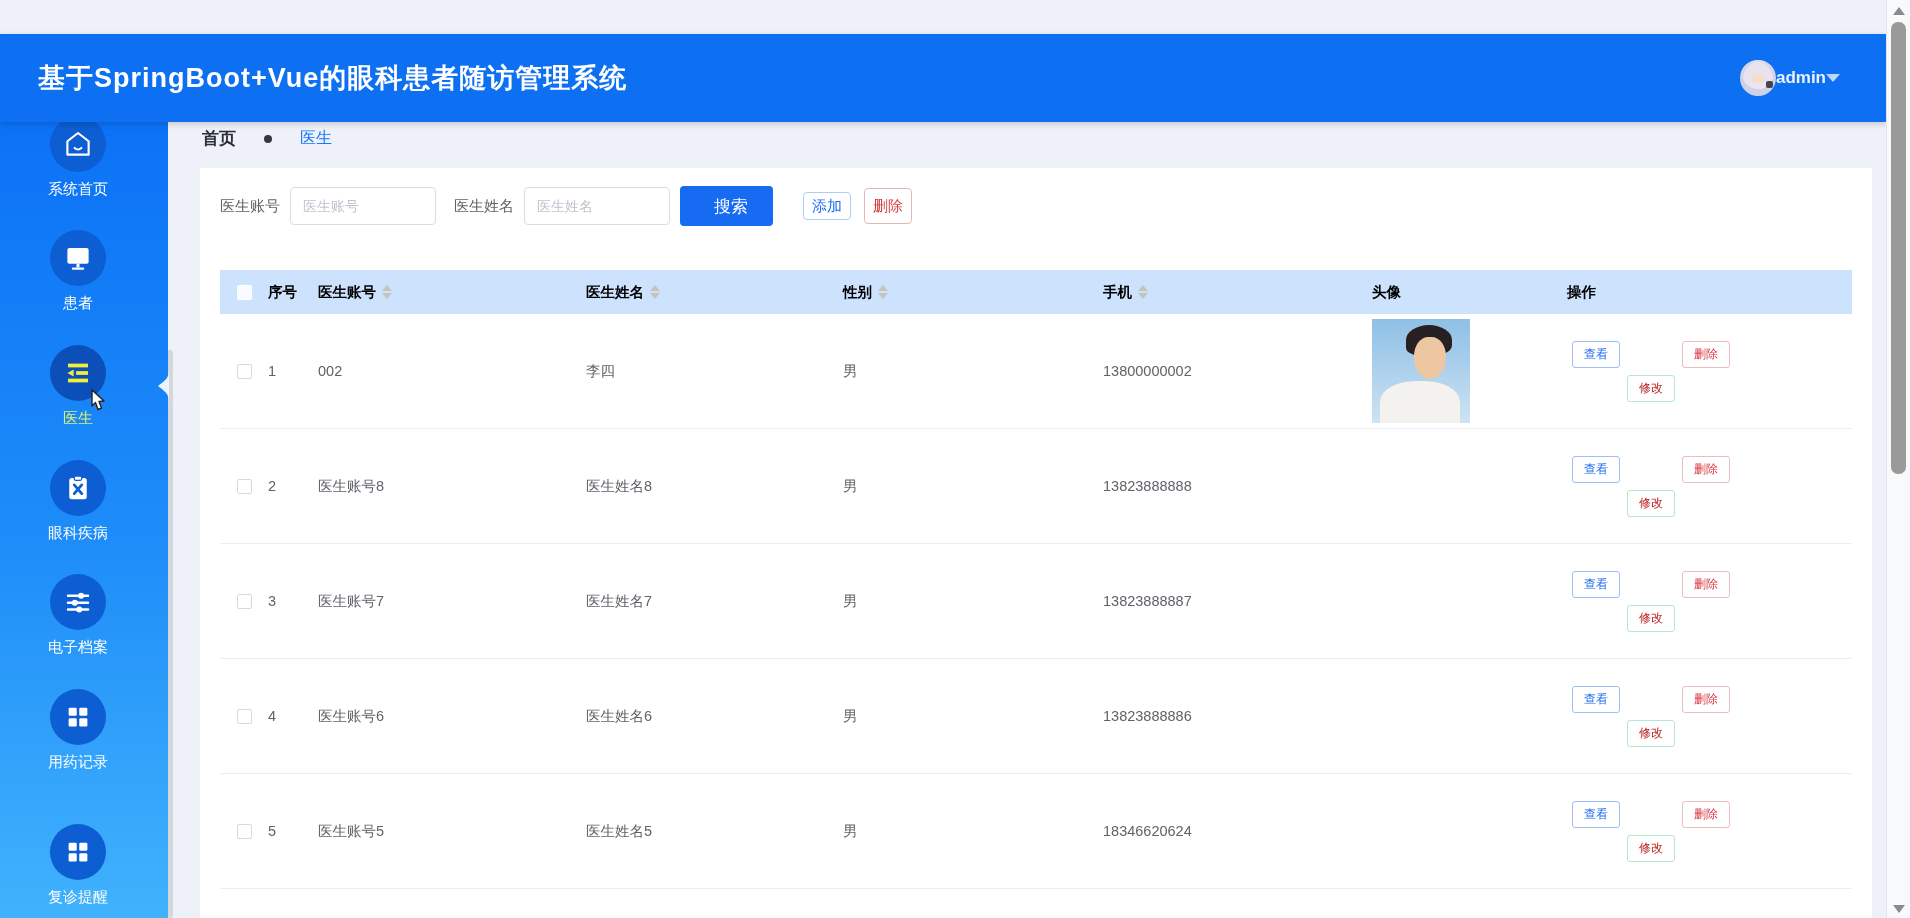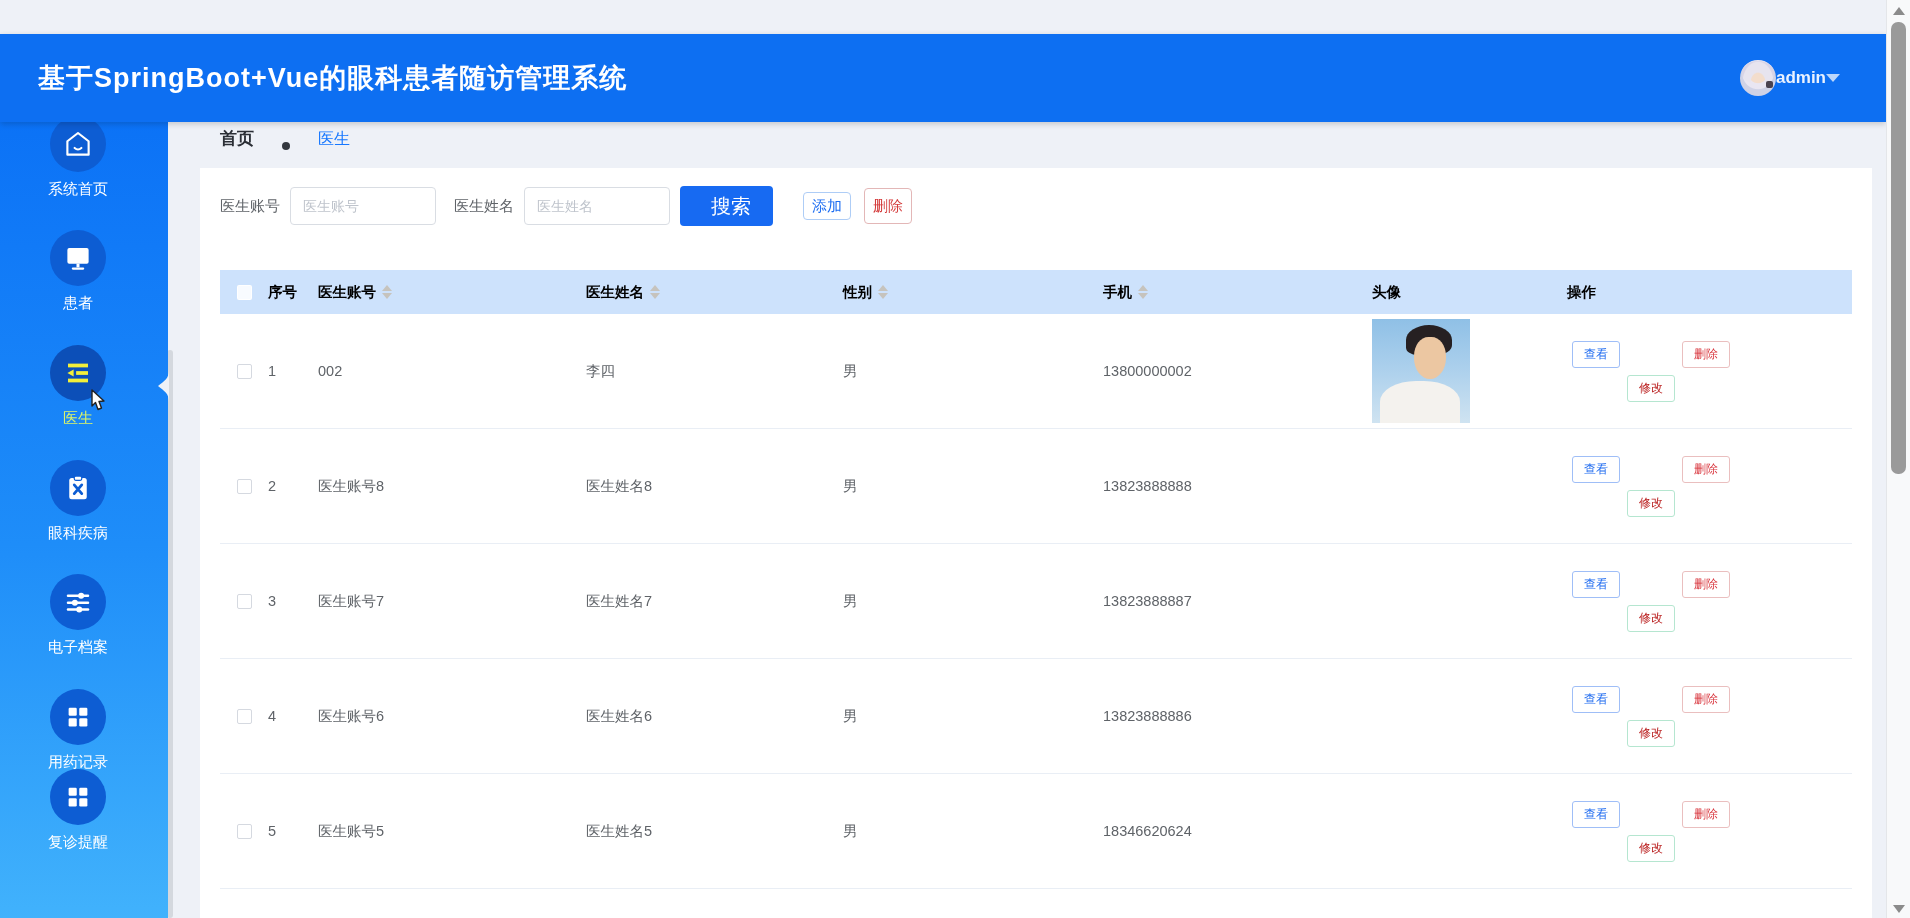--- a/index.html
+++ b/index.html
@@ -29,36 +29,36 @@
     display:flex; align-items:center; justify-content:center; }
   .side-item.active .side-circle { background:#0c4fb8; }
   .side-label { margin-top:8px; color:#ffffff; font-size:15px; }
   .side-item.active .side-label { color:#d9f36a; }
   .side-scrollbar { position:absolute; left:167px; top:350px; width:6px; height:568px;
     background:#d4d8de; border-radius:3px; z-index:3; }
   .active-notch { position:absolute; left:154px; top:370px; width:15px; height:32px; z-index:6; }
   .cursor-hand { position:absolute; left:84px; top:388px; z-index:7; }
 
   
-  .breadcrumb { position:absolute; left:220px; top:127px; display:flex; align-items:flex-end; gap:28px; }
+  .breadcrumb { position:absolute; left:202px; top:127px; display:flex; align-items:center; gap:28px; }
   .crumb-home { font-size:17px; font-weight:bold; color:#2b2f36; }
   .crumb-dot { width:8px; height:8px; border-radius:50%; background:#33373e; }
   .crumb-current { font-size:16px; color:#1677ff; cursor:pointer; }
 
   .panel { position:absolute; left:200px; top:168px; width:1672px; height:750px; background:#ffffff; }
 
   .search-row { position:absolute; left:20px; top:18px; display:flex; align-items:center; }
   .field-label { font-size:15px; color:#5f6368; margin-right:10px; }
   .text-input { width:146px; height:38px; border:1px solid #d9dde3; border-radius:4px;
     font-size:14px; color:#606266; padding:0 12px; outline:none; background:#fff; }
   .text-input::placeholder { color:#bfc4cc; }
   .gap18 { width:18px; }
   .btn { display:inline-flex; align-items:center; justify-content:center; border-radius:4px;
     cursor:pointer; user-select:none; }
-  .btn-search { width:93px; height:40px; background:#176af2; color:#ffffff; font-size:20px;
+  .btn-search { width:93px; height:40px; background:#176af2; color:#ffffff; font-size:17px;
     border:none; margin-left:10px;padding-left:9px; }
   .btn-add { width:48px; height:28px; background:#fff; border:1px solid #aecdf6; color:#1b6cf1;
     font-size:15px; margin-left:30px; }
   .btn-del { width:48px; height:36px; background:#fff; border:1px solid #e3b7b7; color:#d43b3b;
     font-size:15px; margin-left:13px; }
 
   
   .table { position:absolute; left:20px; top:102px; width:1632px; }
   .tgrid { display:grid; grid-template-columns:48px 50px 268px 257px 260px 269px 195px 1fr; align-items:center; }
   .thead { height:44px; background:#cde2fc; }
@@ -175,21 +175,21 @@
         <svg width="30" height="30" viewBox="0 0 24 24" fill="#fff">
           <rect x="4.5" y="4.5" width="6.5" height="6.5" rx="1"></rect>
           <rect x="13" y="4.5" width="6.5" height="6.5" rx="1"></rect>
           <rect x="4.5" y="13" width="6.5" height="6.5" rx="1"></rect>
           <rect x="13" y="13" width="6.5" height="6.5" rx="1"></rect>
         </svg>
       </div>
     <div class="side-label">用药记录</div>
   </div>
 
-  <div class="side-item" style="top: 681px;">
+  <div class="side-item" style="top: 736px;">
     <div class="side-circle">
         <svg width="30" height="30" viewBox="0 0 24 24" fill="#fff">
           <rect x="4.5" y="4.5" width="6.5" height="6.5" rx="1"></rect>
           <rect x="13" y="4.5" width="6.5" height="6.5" rx="1"></rect>
           <rect x="4.5" y="13" width="6.5" height="6.5" rx="1"></rect>
           <rect x="13" y="13" width="6.5" height="6.5" rx="1"></rect>
         </svg>
       </div>
     <div class="side-label">复诊提醒</div>
   </div>

